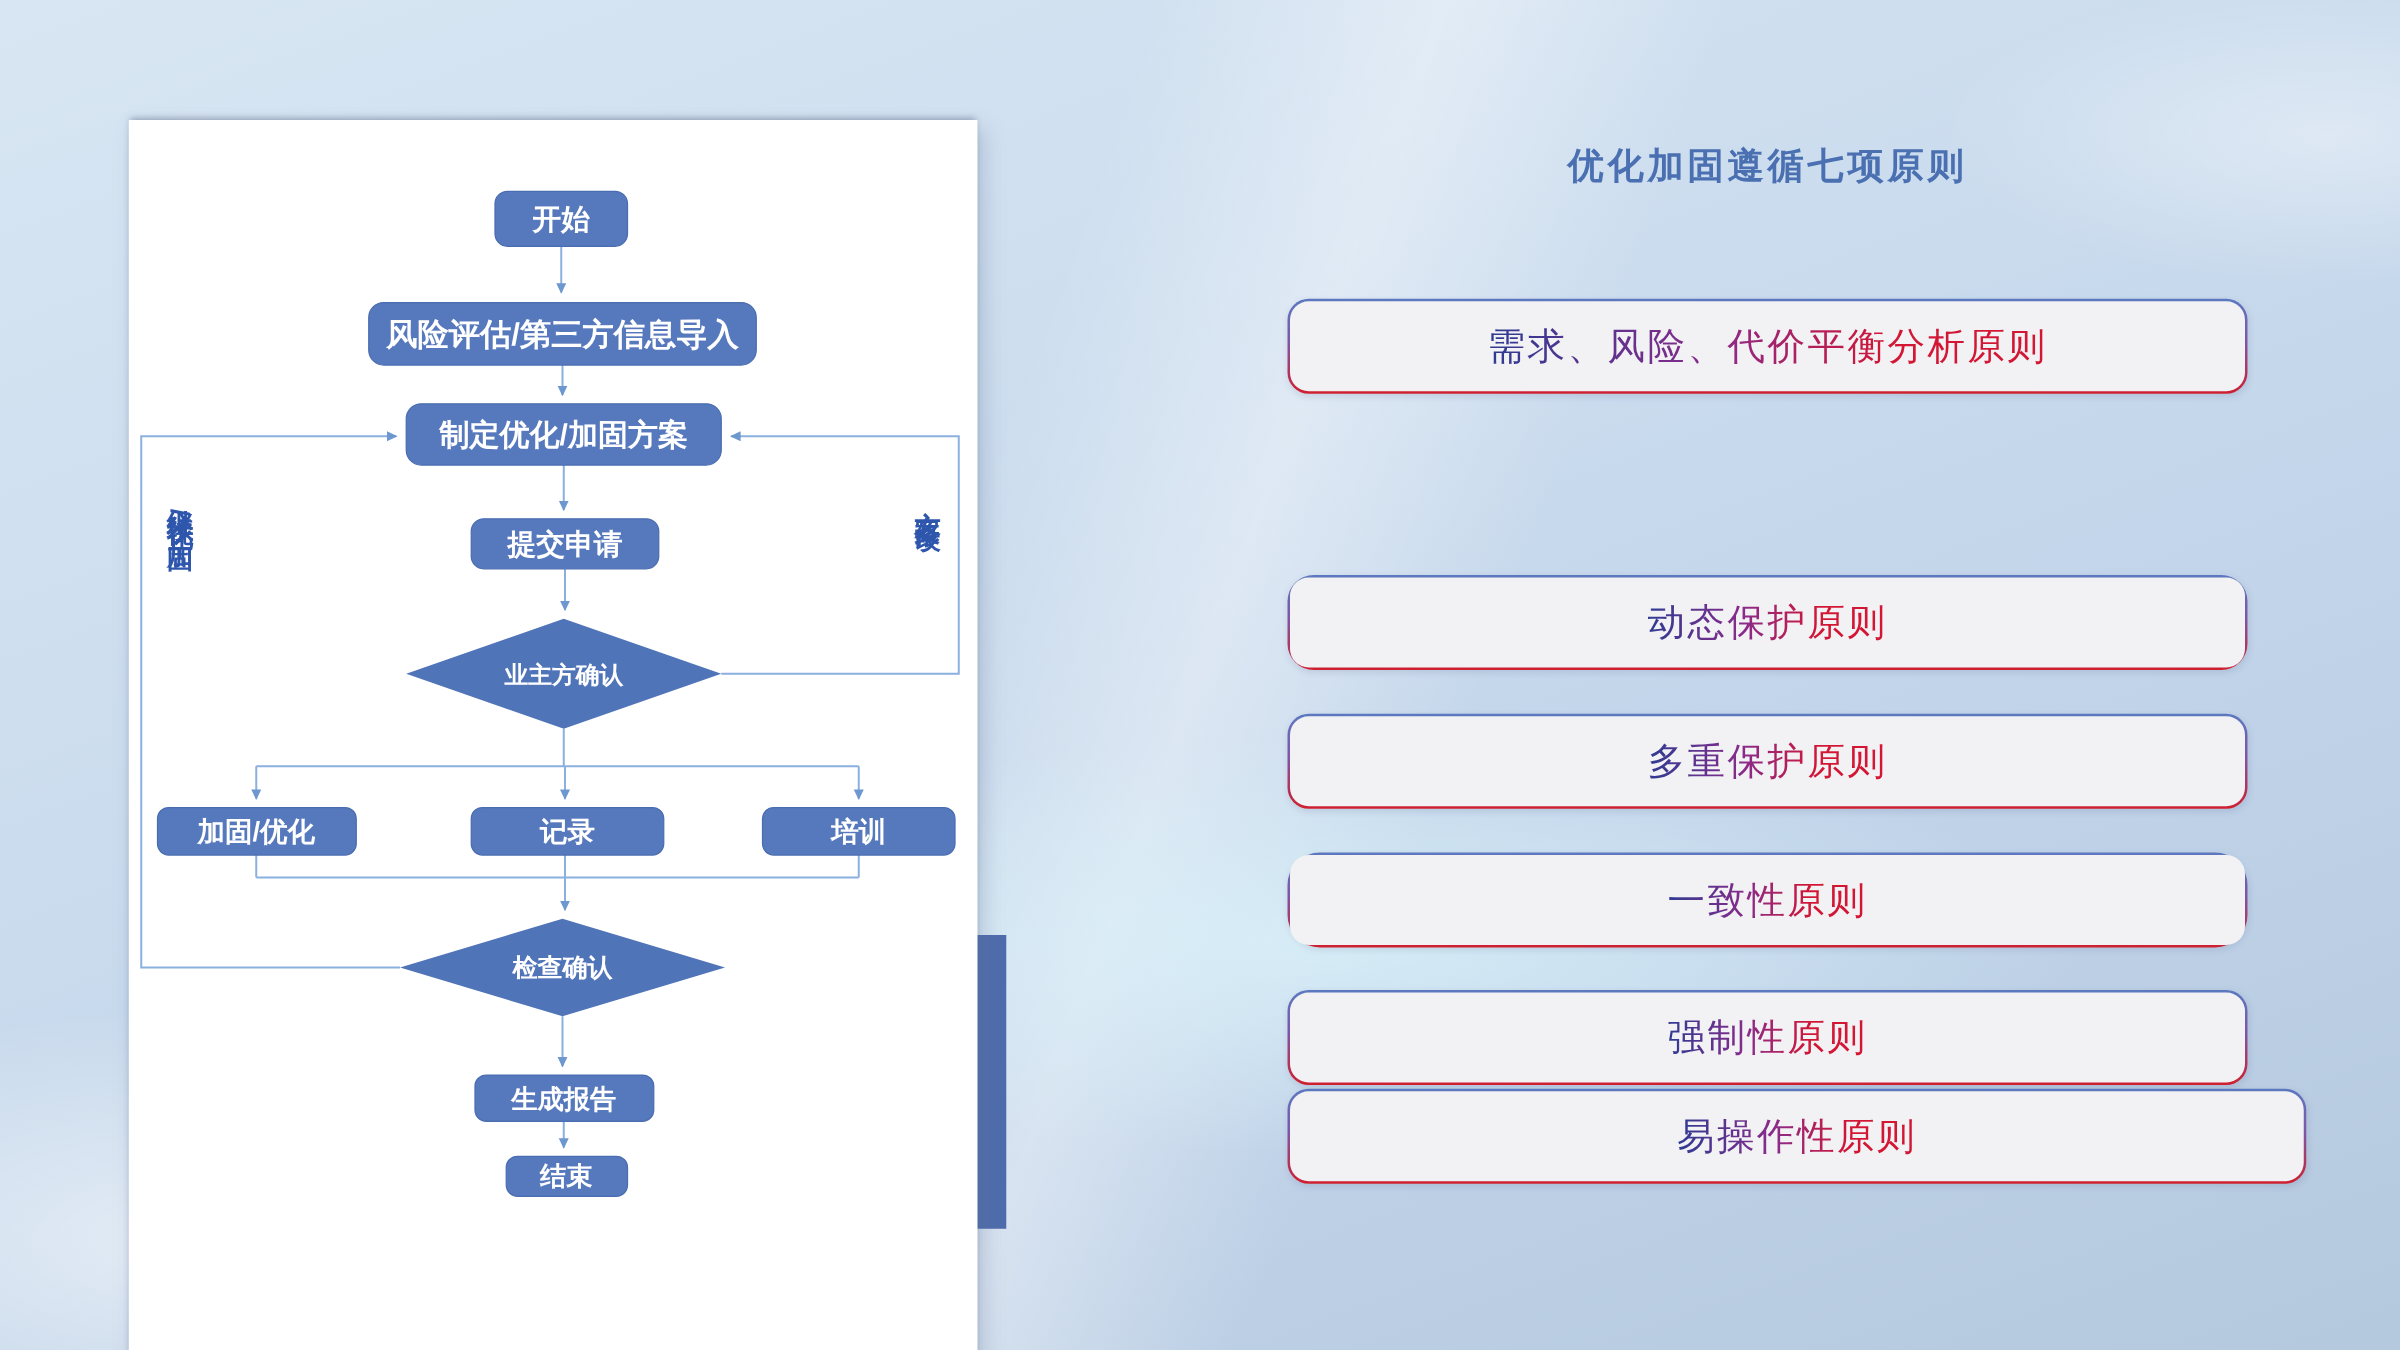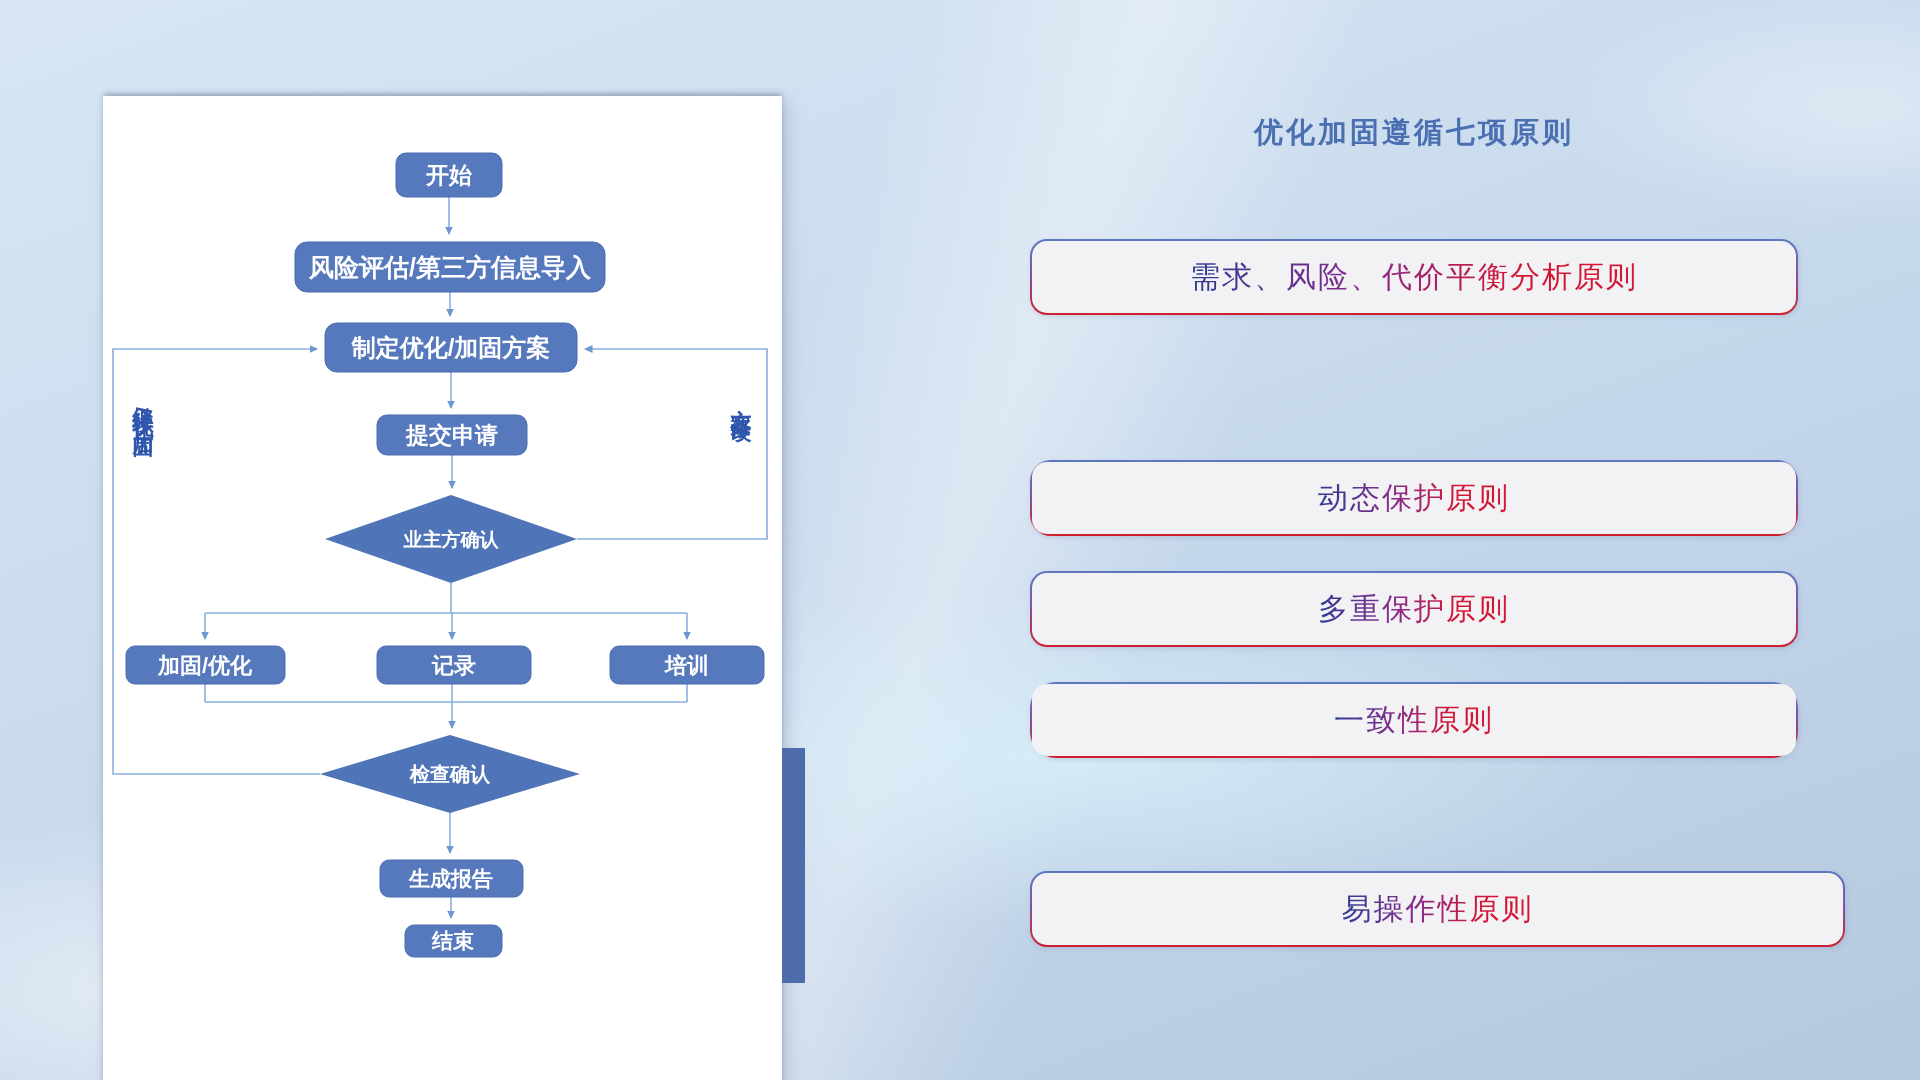--- a/index.html
+++ b/index.html
@@ -151,19 +151,24 @@
   <div class="principle p3">
     <div class="inner">
       <span class="txt">多重保护原则</span>
     </div>
   </div>
   <div class="principle p4">
     <div class="inner">
       <span class="txt">一致性原则</span>
     </div>
   </div>
+  <div class="principle p5">
+    <div class="inner">
+      <span class="txt">强制性原则</span>
+    </div>
+  </div>
   <div class="principle p6">
     <div class="inner">
       <span class="txt">易操作性原则</span>
     </div>
   </div>
 
 </div>
 
 </body></html>

